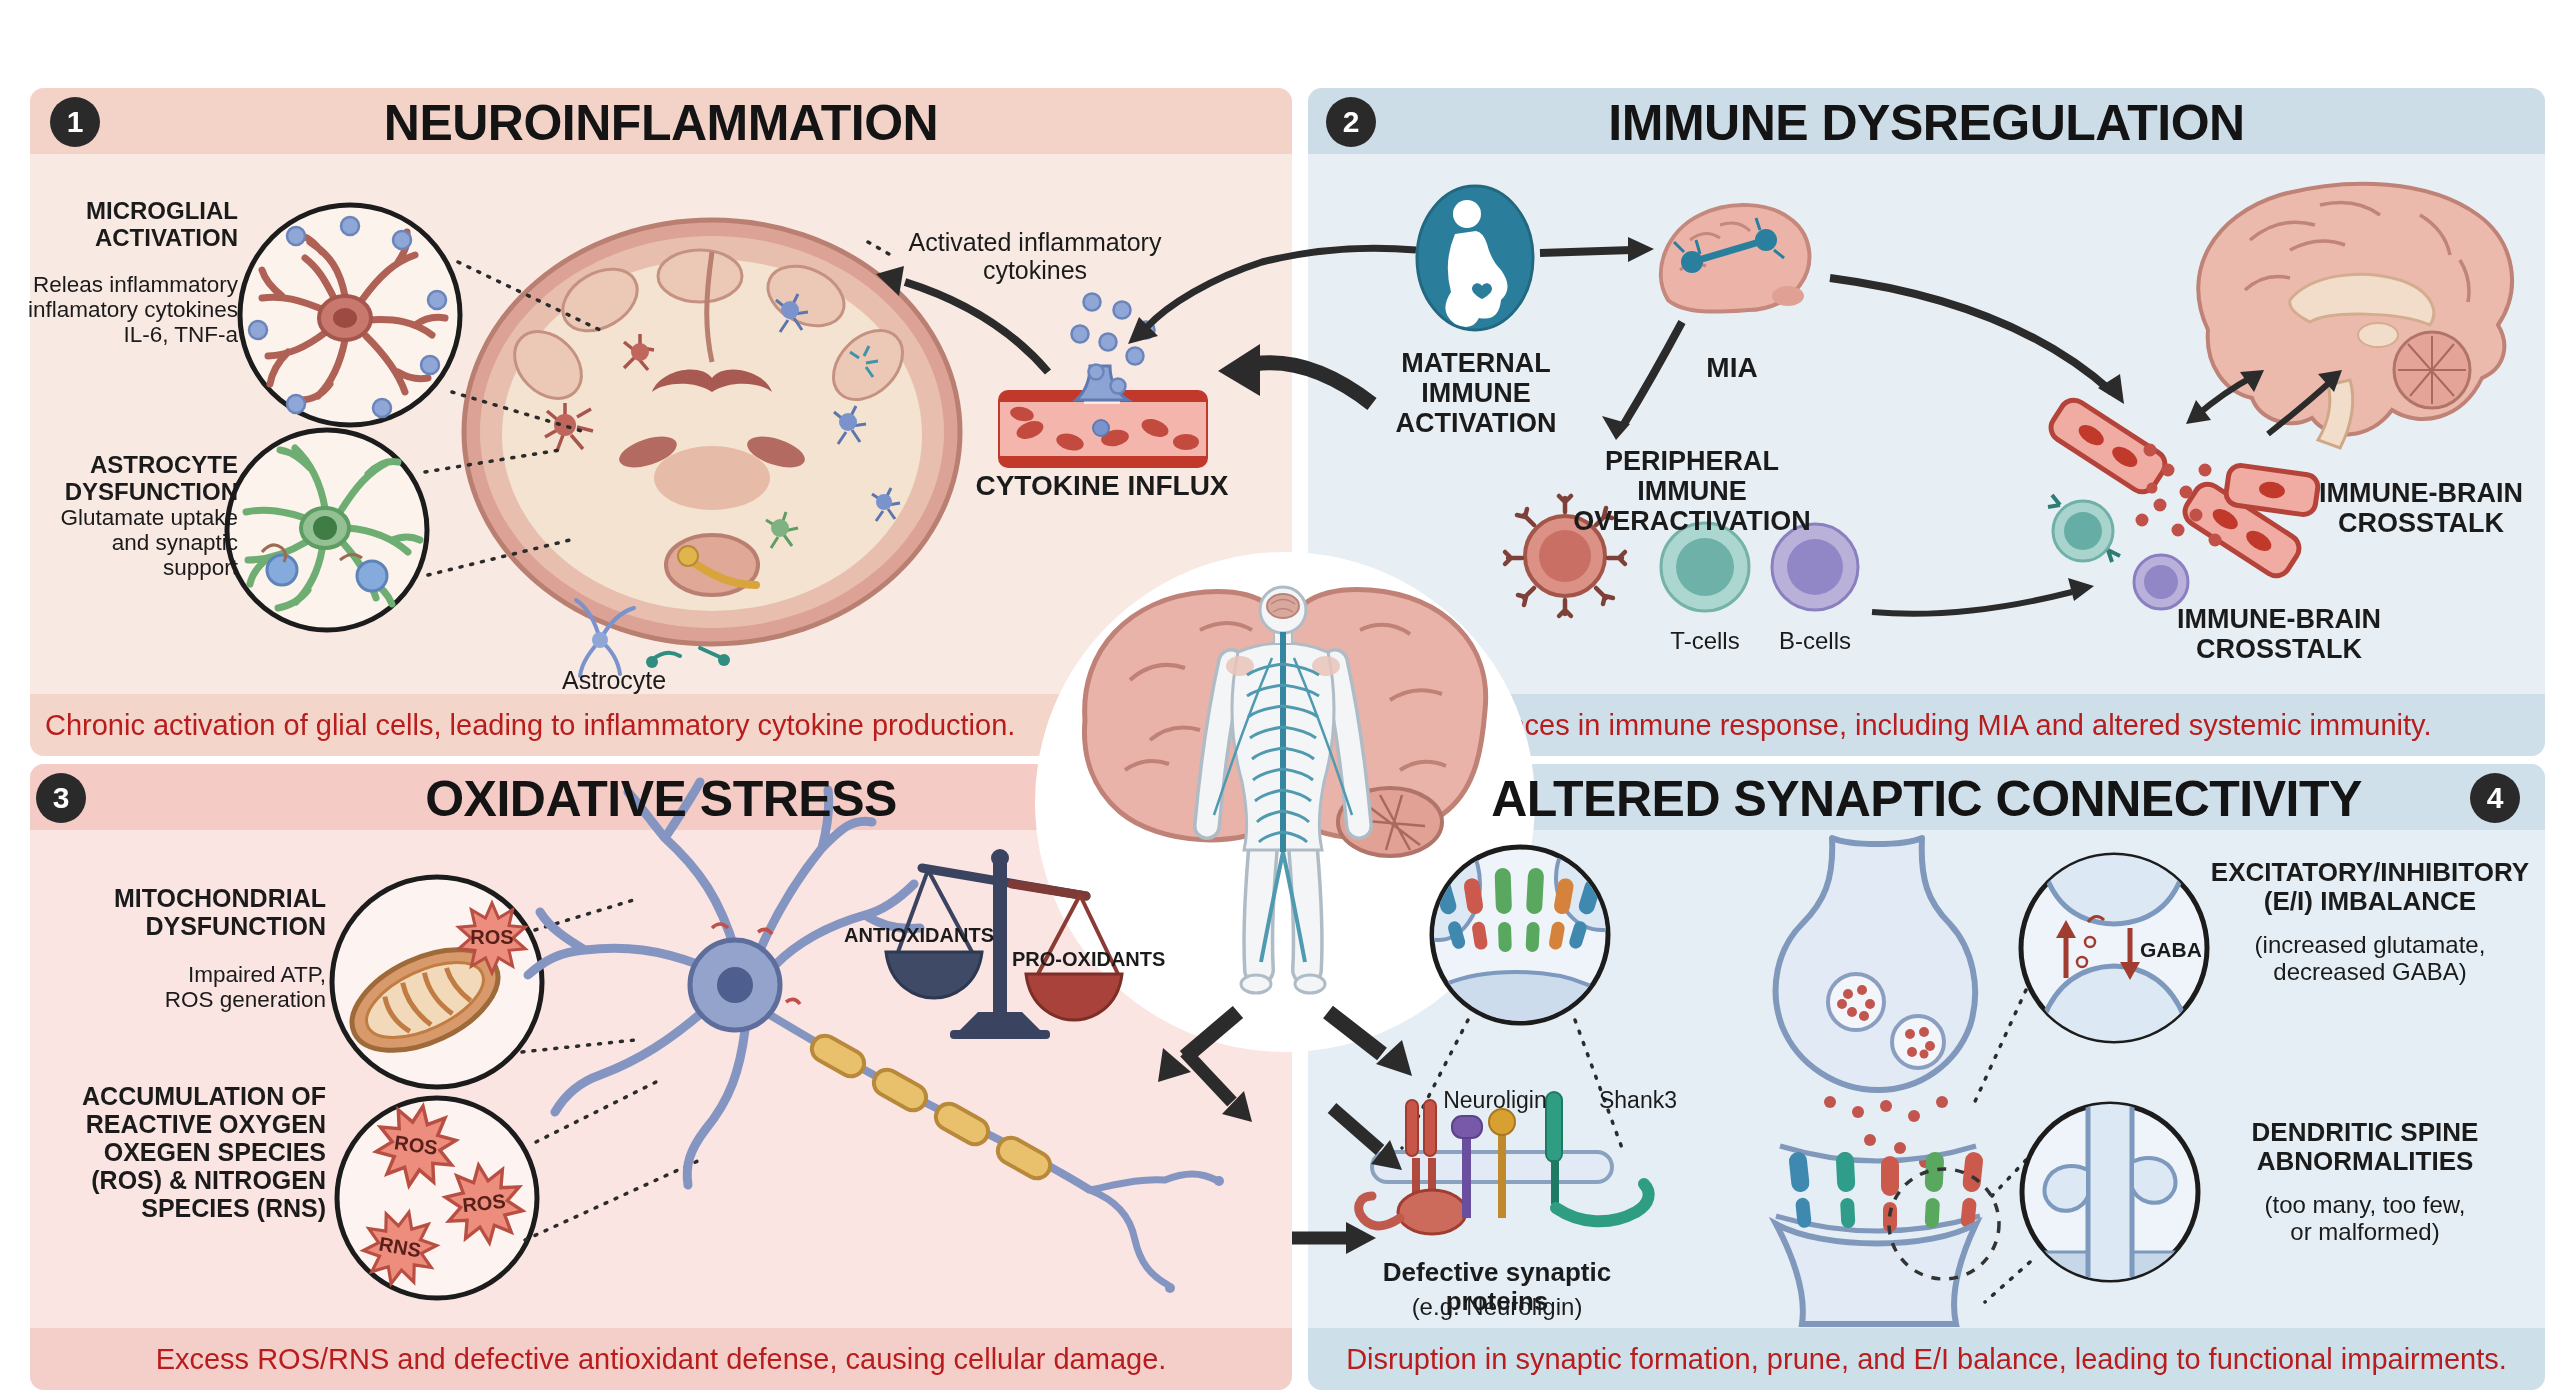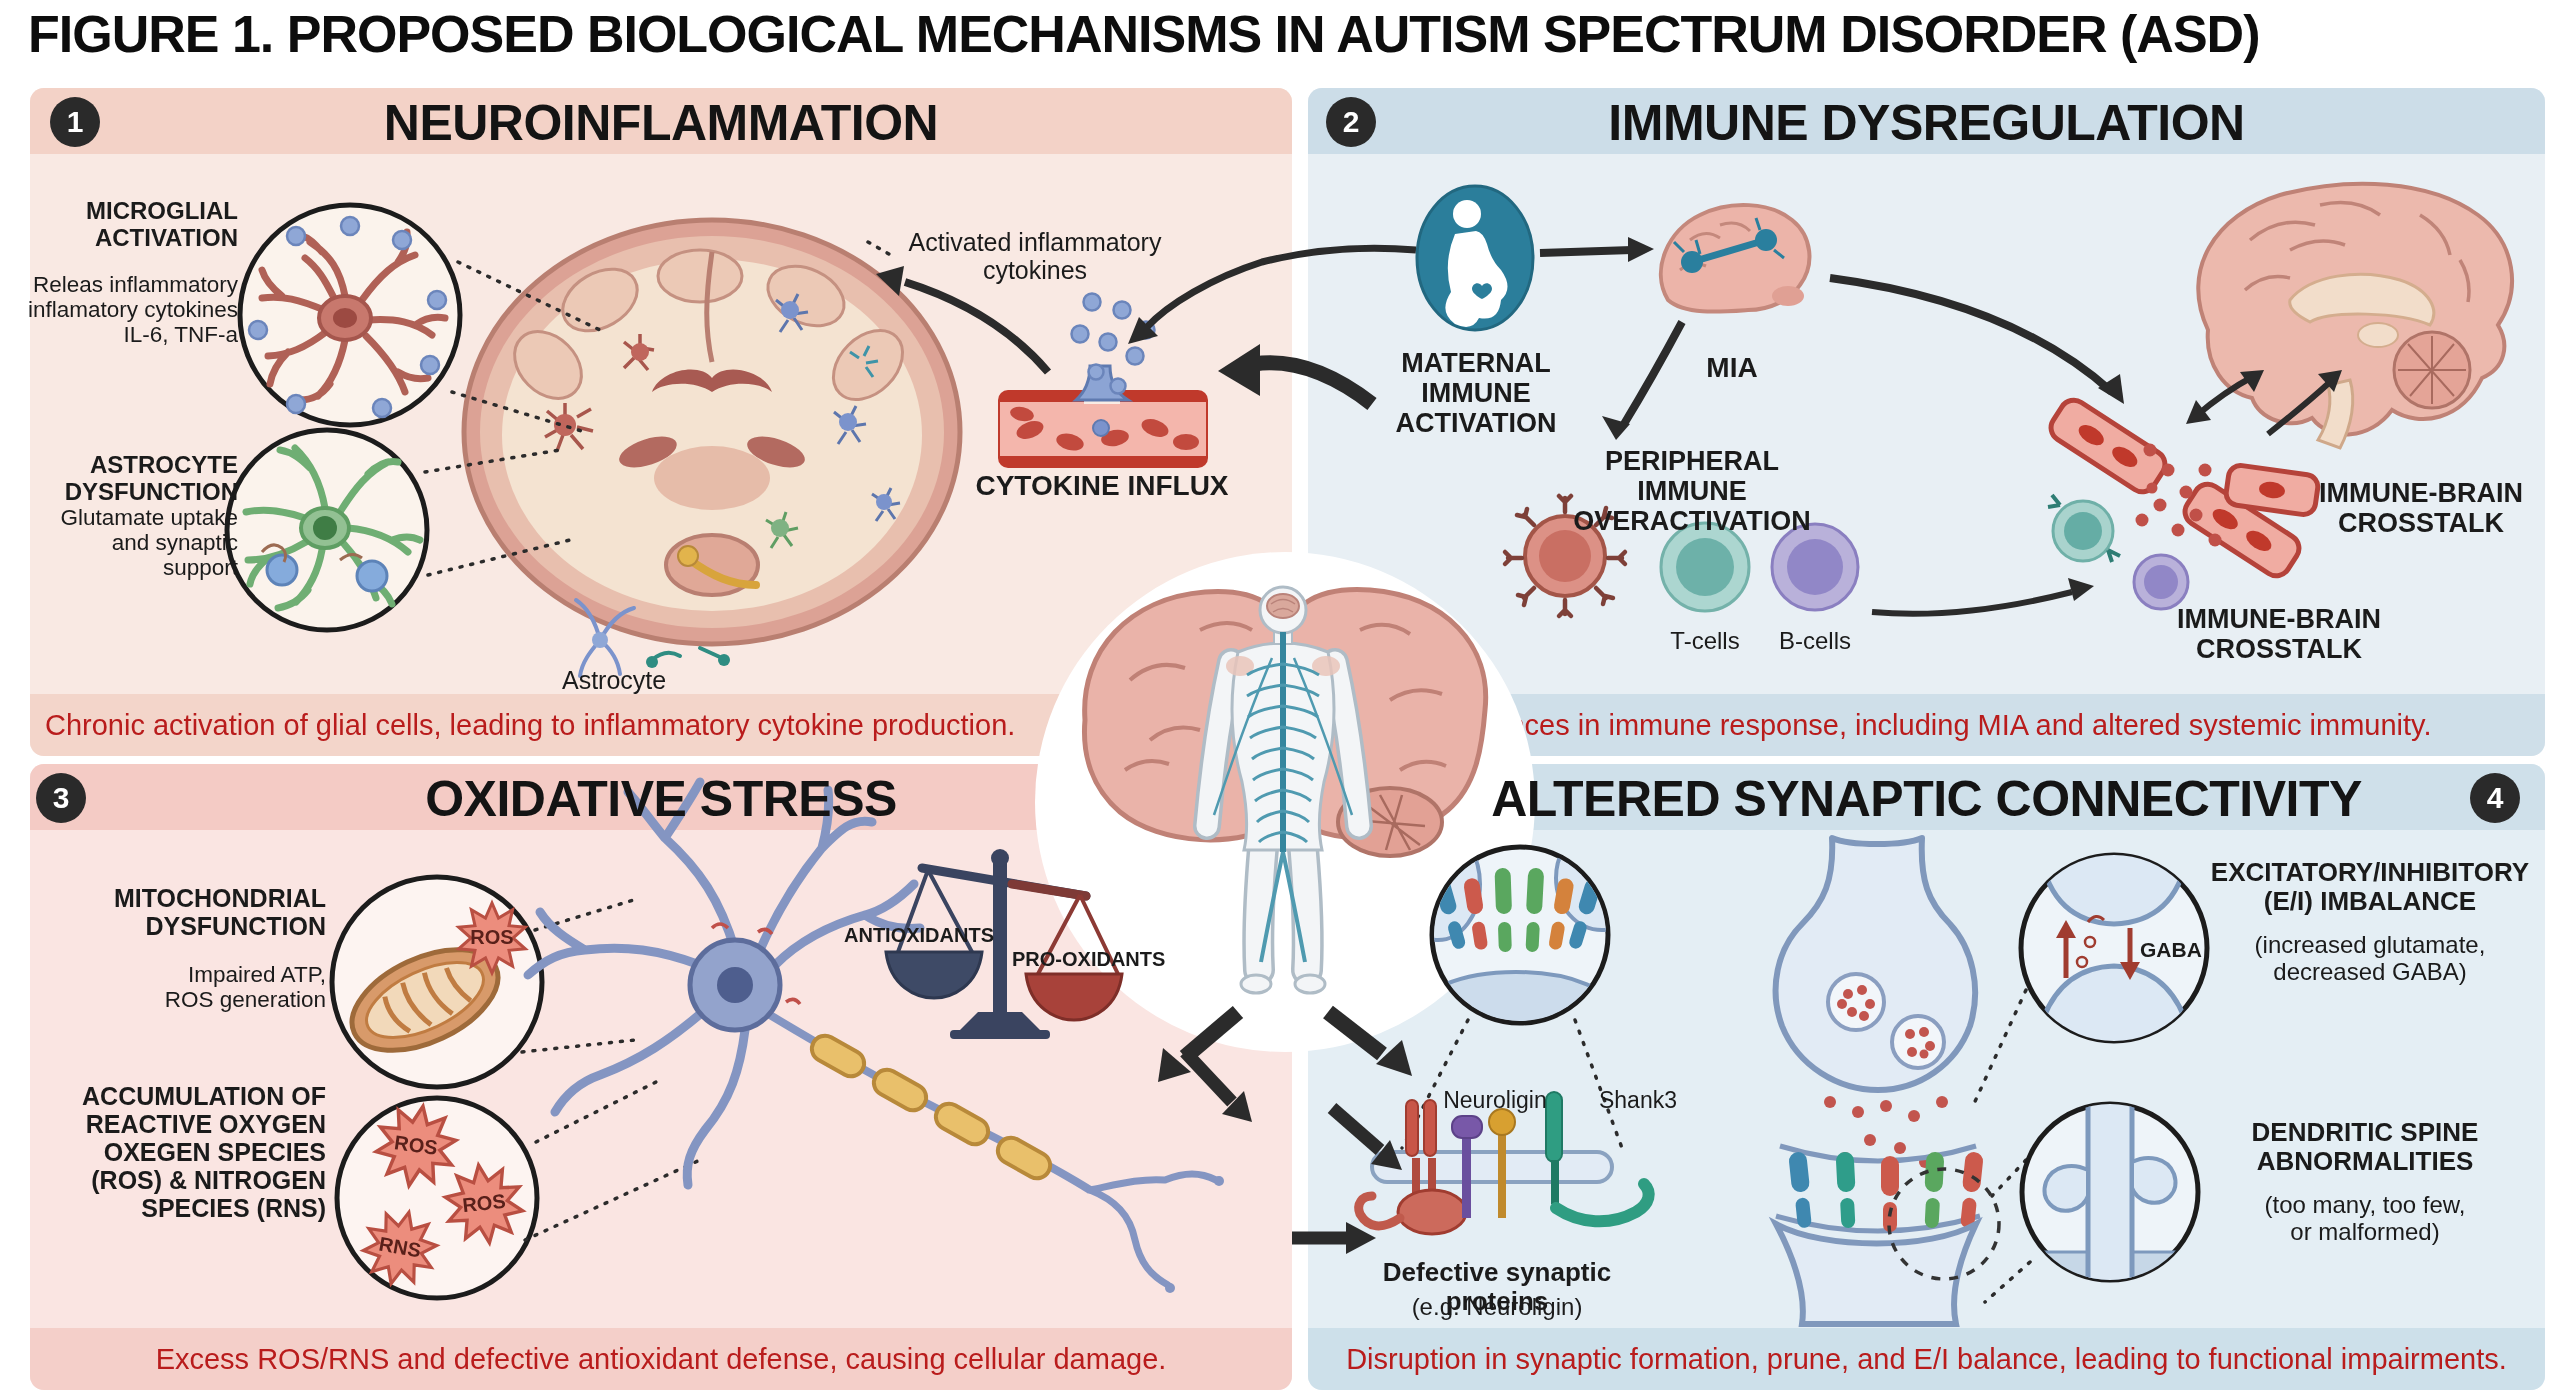--- a/index.html
+++ b/index.html
@@ -21,21 +21,20 @@
   .cap{font-size:29px;color:#b91c1c;width:100%;}
   .art{position:absolute;left:0;top:0;pointer-events:none;}
   #title{position:absolute;left:28px;top:4px;font-size:52px;font-weight:bold;color:#0d0d0d;
          letter-spacing:-1px;white-space:nowrap;}
 </style>
 </head>
 <body>
 
 <div id="canvas">
 
-  <div id="title">FIGURE 1. PROPOSED BIOLOGICAL MECHANISMS IN AUTISM SPECTRUM DISORDER (ASD)</div>
 
   <div class="panel" style="left:30px;top:88px;width:1262px;height:668px;background:#f9e9e3;">
     <div class="hstrip" style="background:#f3d2c7;"></div>
     <div class="cstrip" style="background:#f3d5ca;justify-content:flex-start;">
       <div class="cap" style="padding-left:15px;text-align:left;">Chronic activation of glial cells, leading to inflammatory cytokine production.</div>
     </div>
   </div>
 
   <div class="panel" style="left:1308px;top:88px;width:1237px;height:668px;background:#e8eff4;">
     <div class="hstrip" style="background:#ccdde8;"></div>

